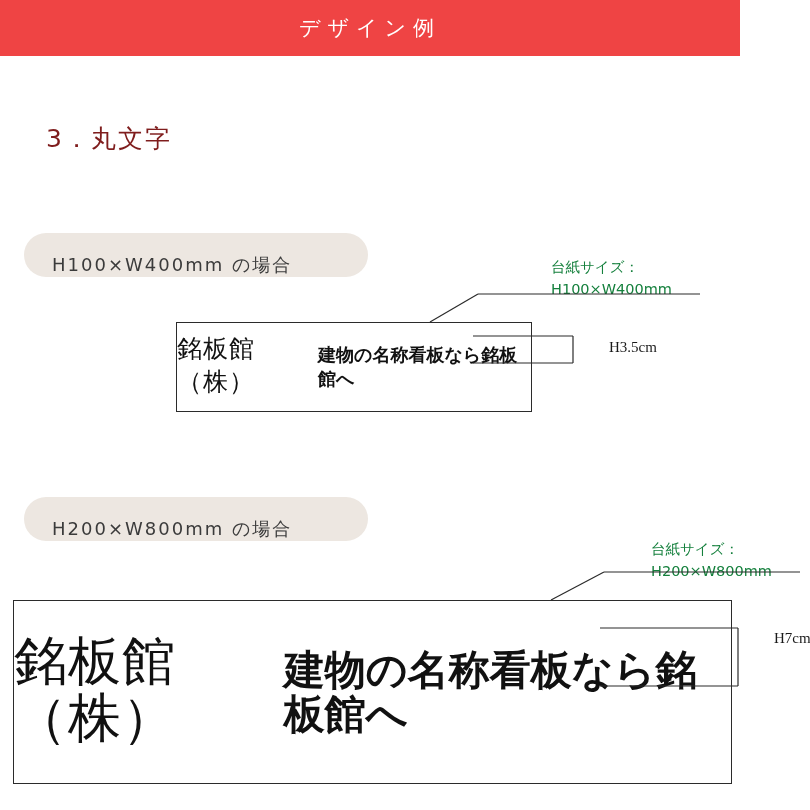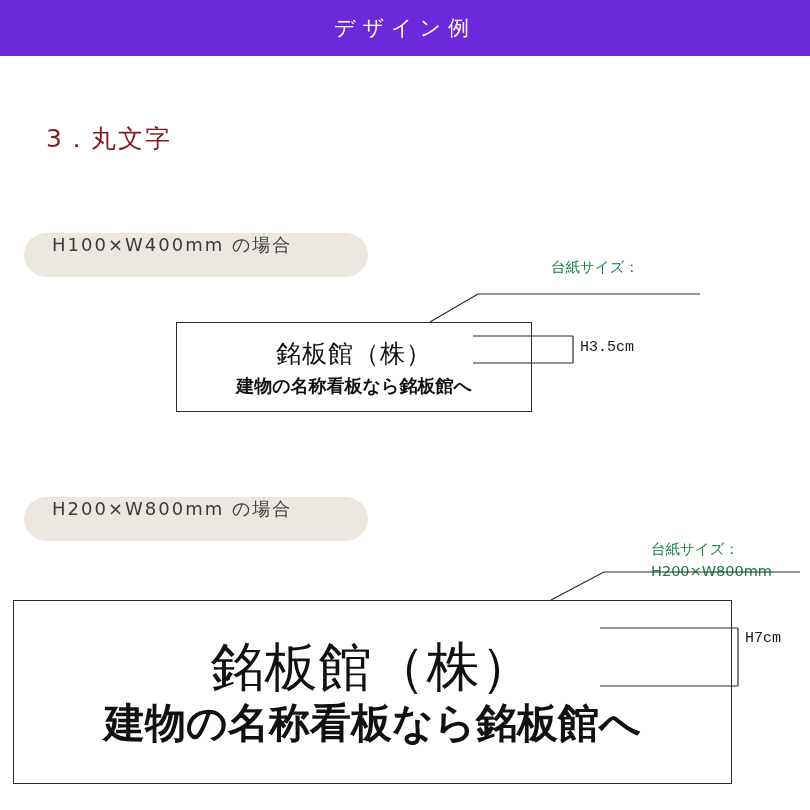--- a/index.html
+++ b/index.html
@@ -13,23 +13,23 @@
     font-family: "Liberation Sans", sans-serif;
     position: relative;
     overflow: hidden;
   }
 
   
   .header-bar {
     position: absolute;
     left: 0;
     top: 0;
-    width: 810px;
+    width: 740px;
     height: 56px;
-    background: #6d28d9;
+    background: #ef4444;
     display: flex;
     align-items: center;
     justify-content: center;
   }
   .header-bar .title {
     color: #ffffff;
     font-size: 21px;
     letter-spacing: 7px;
     font-family: "DejaVu Sans", sans-serif;
     font-weight: 400;
@@ -47,21 +47,21 @@
     font-weight: 400;
   }
 
   
   .size-pill {
     position: absolute;
     background: #ede7e1;
     border-radius: 22px;
     height: 44px;
     display: flex;
-    align-items: flex-start;
+    align-items: flex-end;
     padding: 0 28px;
     box-sizing: border-box;
     font-size: 18px;
     color: #3b3b3b;
     letter-spacing: 2px;
     font-family: "DejaVu Sans", sans-serif;
   }
   .pill-1 { left: 24px; top: 233px; width: 344px; }
   .pill-2 { left: 24px; top: 497px; width: 344px; }
 
@@ -74,22 +74,23 @@
     font-family: "DejaVu Sans", sans-serif;
     white-space: nowrap;
   }
   .callout-1 { left: 551px; top: 256px; }
   .callout-2 { left: 651px; top: 538px; }
 
   .height-label {
     position: absolute;
     font-size: 15px;
     color: #1a1a1a;
-    font-family: Liberation Mono, monospace;
+    font-family: Liberation Serif, serif;
     white-space: nowrap;
+    margin-left: 29px;
   }
   .height-1 { left: 580px; top: 339px; }
   .height-2 { left: 745px; top: 630px; }
 
   
   .overlay {
     position: absolute;
     left: 0;
     top: 0;
     width: 810px;
@@ -97,21 +98,21 @@
     pointer-events: none;
   }
 
   
   .plate {
     position: absolute;
     background: #ffffff;
     border: 1.5px solid #2b2b2b;
     box-sizing: border-box;
     display: flex;
-    flex-direction: column;
+    flex-direction: row;
     align-items: center;
     justify-content: center;
   }
   .plate-1 {
     left: 176px;
     top: 322px;
     width: 356px;
     height: 90px;
   }
   .plate-1 .line-main {
@@ -162,20 +163,21 @@
 </div>
 
 <div class="section-heading">3．丸文字</div>
 
 <div class="size-pill pill-1">
   <span>H100×W400mm の場合</span>
 </div>
 
 <div class="callout callout-1">
   <div>台紙サイズ：</div>
+  <div>H100×W400mm</div>
 </div>
 
 <div class="height-label height-1">H3.5cm</div>
 
 <div class="plate plate-1">
   <div class="line-main">銘板館（株）</div>
   <div class="line-sub">建物の名称看板なら銘板館へ</div>
 </div>
 
 <div class="size-pill pill-2">

